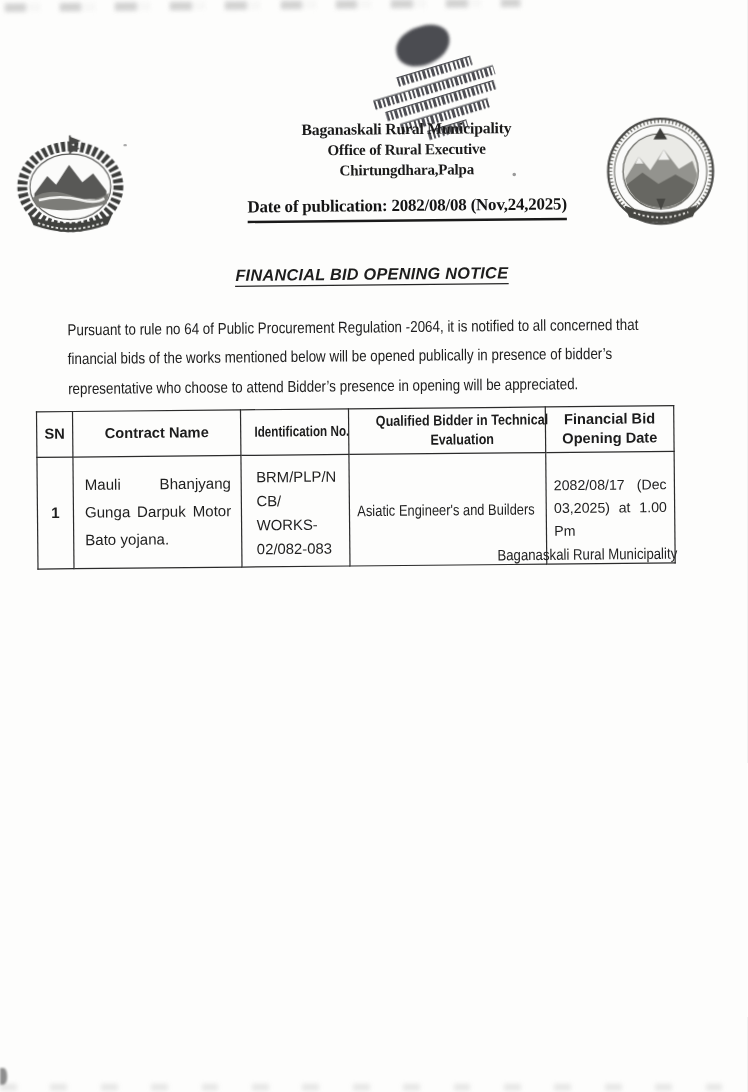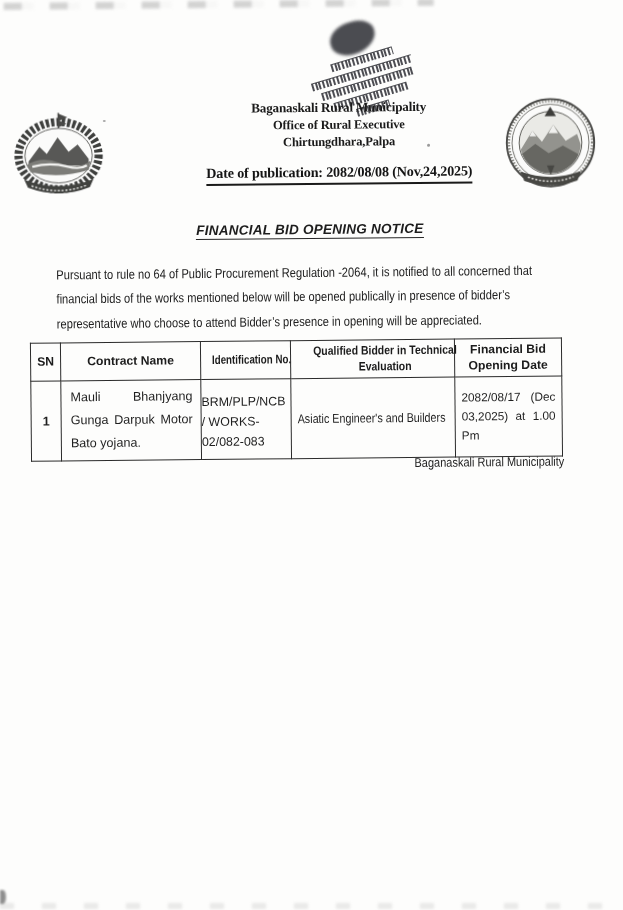--- a/index.html
+++ b/index.html
@@ -86,21 +86,21 @@
   table.bids{
     position:absolute;left:31px;top:340px;width:531px;
     border-collapse:collapse;table-layout:fixed;
   }
   table.bids th,table.bids td{border:1.6px solid #2b2b2b;vertical-align:middle;}
   table.bids th{font-size:12.2px;font-weight:bold;text-align:center;padding:2px 1px;color:#1c1c1c;line-height:15.5px;}
   table.bids tr.hrow{height:38px;}
   table.bids tr.drow{height:76px;}
   td.c-sn{text-align:center;font-size:12.6px;font-weight:bold;}
   td.c-name{padding:5px 8px 5px 9px;font-size:12.6px;line-height:23px;text-align:justify;vertical-align:top;}
-  td.c-id{padding:8px 2px 4px 0;font-size:12.4px;line-height:20px;vertical-align:top;word-break:break-word;}
+  td.c-id{padding:8px 2px 4px 12px;font-size:12.4px;line-height:20px;vertical-align:top;word-break:break-word;}
   td.c-bidder{padding:0 0 0 6px;font-size:12.8px;}
   td.c-bidder span{display:inline-block;white-space:nowrap;transform:scaleX(.84);transform-origin:0 50%;}
   td.c-date{padding:0 6px;font-size:11.8px;line-height:19px;text-align:justify;}
   th .fitx{display:inline-block;white-space:nowrap;transform:scaleX(.8);transform-origin:50% 50%;}
   th .fitw{display:inline-block;width:186px;transform:scaleX(.86);transform-origin:50% 50%;}
 
   .signoff{position:absolute;left:0;top:456px;width:564px;text-align:right;font-size:12.8px;color:#232323;}
   .signoff span{display:inline-block;white-space:nowrap;transform:scaleX(.86);transform-origin:100% 0;}
 </style>
 </head>

